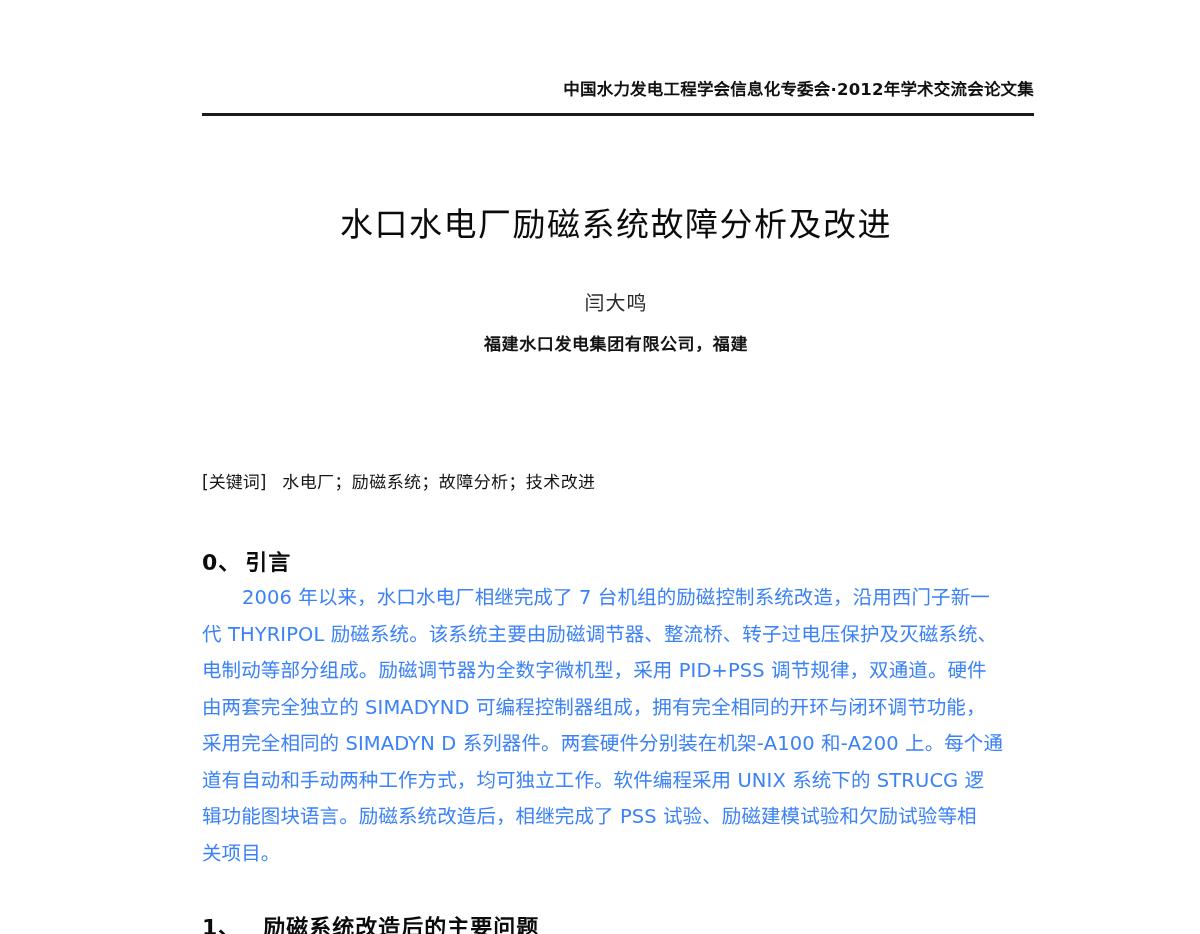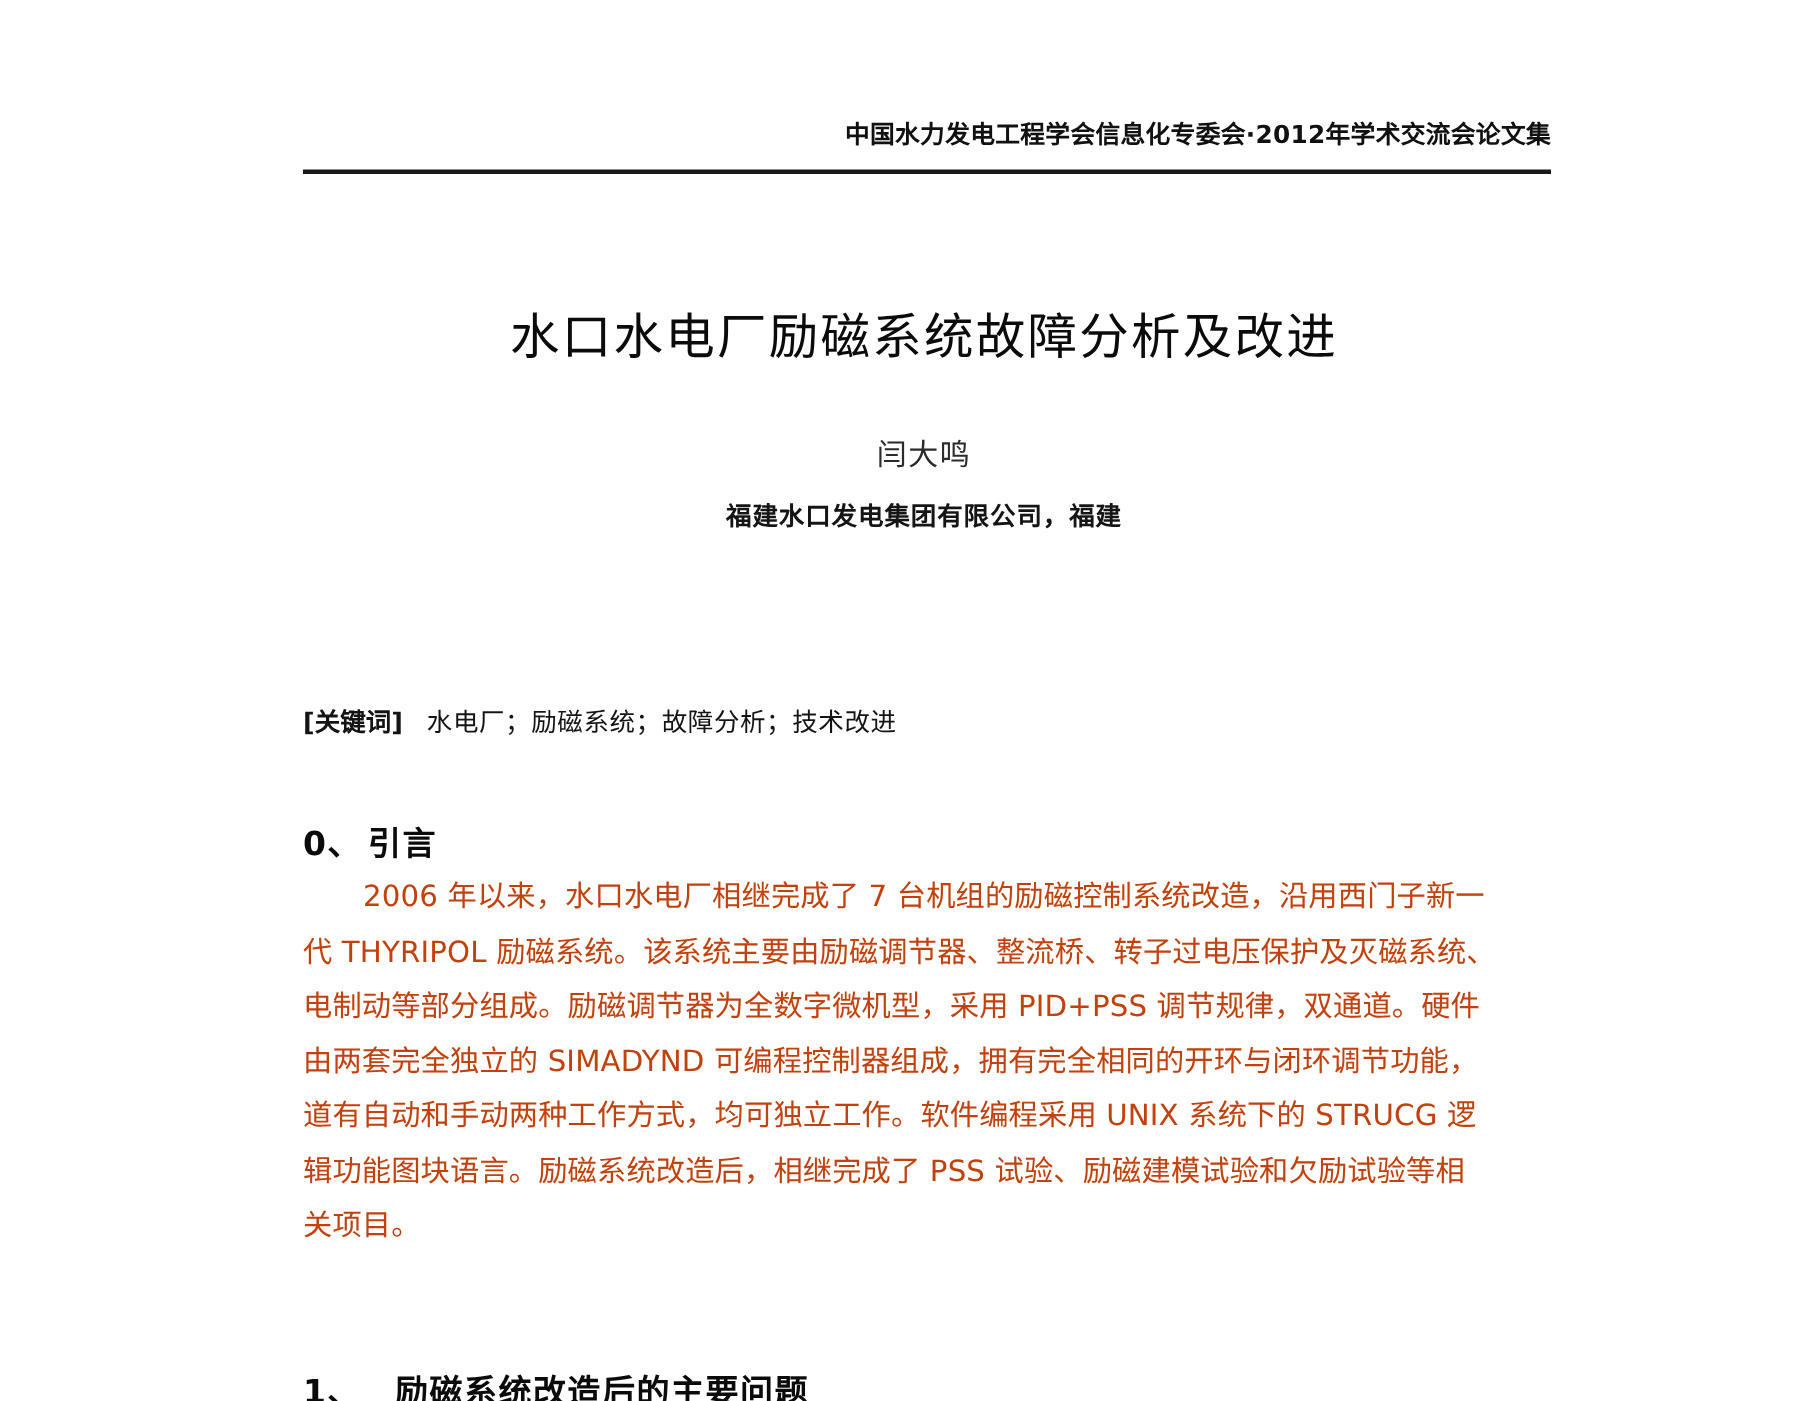--- a/index.html
+++ b/index.html
@@ -116,21 +116,21 @@
   .keywords-block {
     position: absolute;
     left: 186px;
     top: 468px;
     width: 840px;
     font-size: 17px;
     color: #141414;
     line-height: 28px;
   }
   .keywords-label {
-    font-weight: 700;
+    font-weight: 400;
     margin-right: 16px;
   }
   .keywords-value {
     letter-spacing: 0.4px;
   }
 
   
   .section-heading {
     position: absolute;
     left: 186px;
@@ -145,21 +145,21 @@
   .sec-gap { display: inline-block; width: 18px; }
 
   
   .body-para {
     position: absolute;
     left: 186px;
     top: 580px;
     width: 842px;
     font-size: 19.5px;
     line-height: 36.5px;
-    color: #c2410c;
+    color: #3b82f6;
   }
   .body-line {
     white-space: nowrap;
     letter-spacing: 0.1px;
   }
   .body-line.indent { padding-left: 40px; }
 </style>
 </head>
 <body>
 
@@ -181,20 +181,21 @@
 
   <h2 class="section-heading h-intro">
     <span class="sec-num">0、</span><span>引言</span>
   </h2>
 
   <div class="body-para">
     <div class="body-line indent">2006 年以来，水口水电厂相继完成了 7 台机组的励磁控制系统改造，沿用西门子新一</div>
     <div class="body-line">代 THYRIPOL 励磁系统。该系统主要由励磁调节器、整流桥、转子过电压保护及灭磁系统、</div>
     <div class="body-line">电制动等部分组成。励磁调节器为全数字微机型，采用 PID+PSS 调节规律，双通道。硬件</div>
     <div class="body-line">由两套完全独立的 SIMADYND 可编程控制器组成，拥有完全相同的开环与闭环调节功能，</div>
+    <div class="body-line">采用完全相同的 SIMADYN D 系列器件。两套硬件分别装在机架-A100 和-A200 上。每个通</div>
     <div class="body-line">道有自动和手动两种工作方式，均可独立工作。软件编程采用 UNIX 系统下的 STRUCG 逻</div>
     <div class="body-line">辑功能图块语言。励磁系统改造后，相继完成了 PSS 试验、励磁建模试验和欠励试验等相</div>
     <div class="body-line">关项目。</div>
   </div>
 
   <h2 class="section-heading h-sec1">
     <span class="sec-num">1、</span><span class="sec-gap"></span><span>励磁系统改造后的主要问题</span>
   </h2>
 
 </div>

